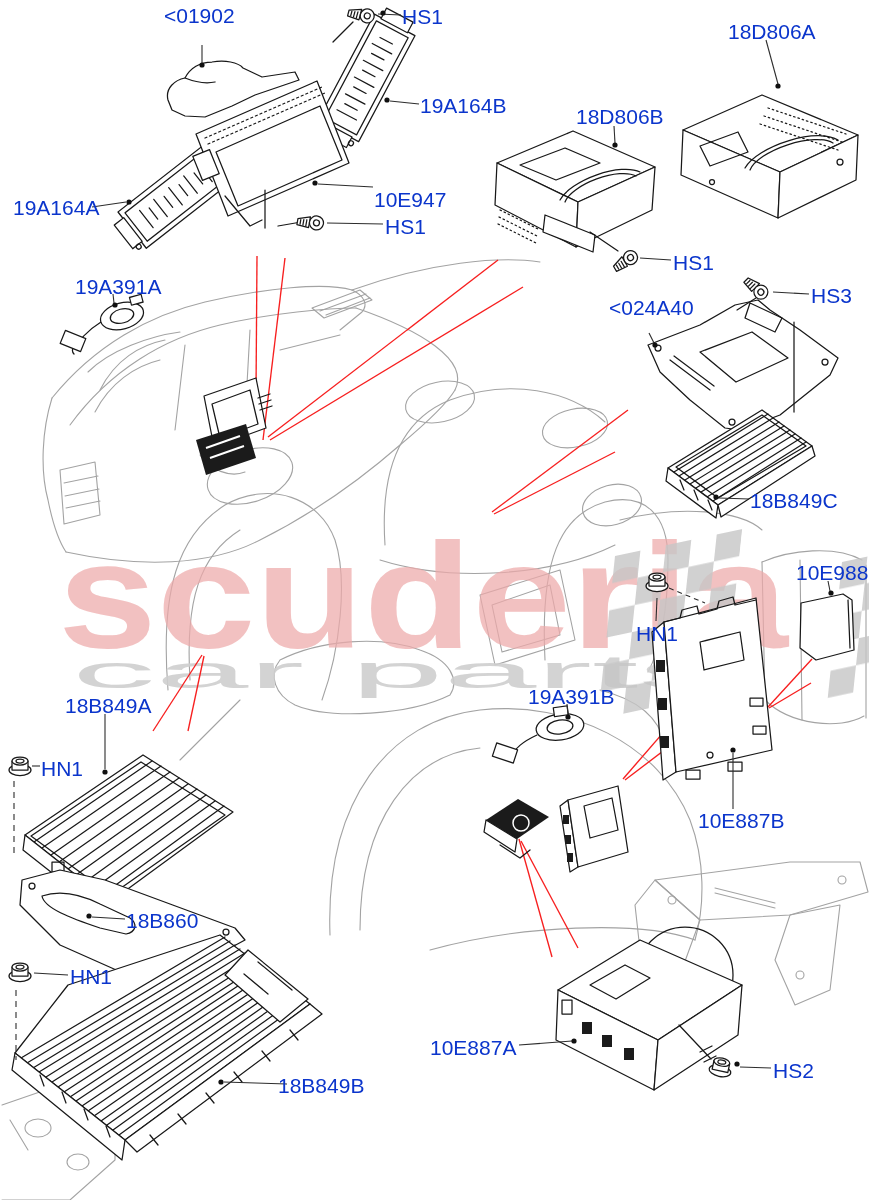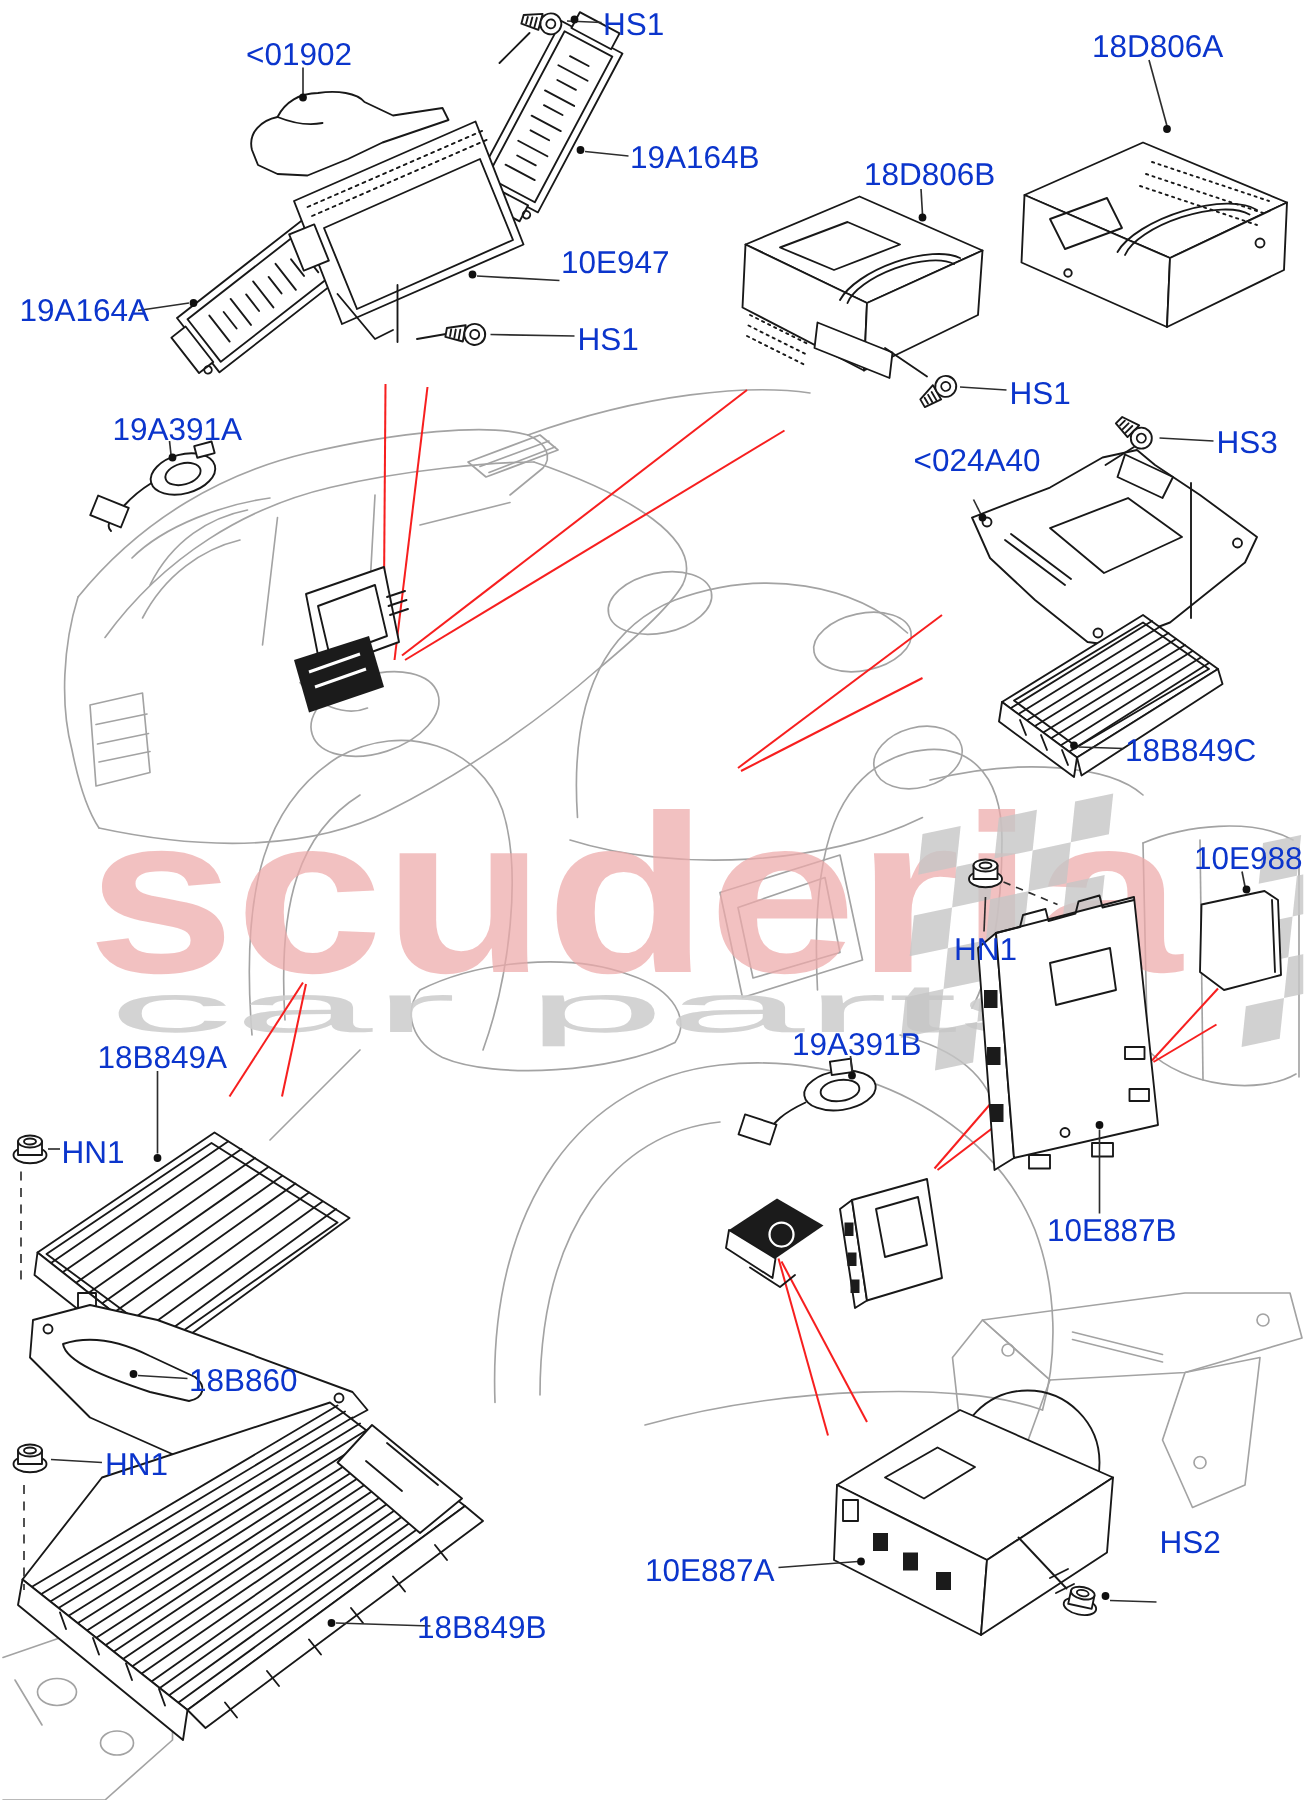--- a/index.html
+++ b/index.html
@@ -400,37 +400,37 @@
     <path class="lead" d="M68,975 L34,973"></path>
     <path class="lead" d="M519,1045 L572,1041"></path>
         <circle class="dot" cx="574" cy="1041" r="2.6"></circle>
     <path class="lead" d="M771,1068 L740,1067"></path>
         <circle class="dot" cx="737" cy="1064" r="2.6"></circle>
     <path class="lead" d="M287,1084 L224,1082"></path>
         <circle class="dot" cx="221" cy="1082" r="2.6"></circle>
   </g>
 </svg>
 
-  <div class="lbl" style="left:164px;top:25px">&lt;01902</div>
+  <div class="lbl" style="left:164px;top:4px">&lt;01902</div>
   <div class="lbl" style="left:402px;top:5px">HS1</div>
   <div class="lbl" style="left:420px;top:94px">19A164B</div>
   <div class="lbl" style="left:728px;top:20px">18D806A</div>
   <div class="lbl" style="left:576px;top:105px">18D806B</div>
-  <div class="lbl" style="left:374px;top:164px">10E947</div>
+  <div class="lbl" style="left:374px;top:188px">10E947</div>
   <div class="lbl" style="left:13px;top:196px">19A164A</div>
   <div class="lbl" style="left:385px;top:215px">HS1</div>
   <div class="lbl" style="left:673px;top:251px">HS1</div>
   <div class="lbl" style="left:75px;top:275px">19A391A</div>
   <div class="lbl" style="left:811px;top:284px">HS3</div>
   <div class="lbl" style="left:609px;top:296px">&lt;024A40</div>
   <div class="lbl" style="left:750px;top:489px">18B849C</div>
   <div class="lbl" style="left:796px;top:561px">10E988</div>
   <div class="lbl" style="left:636px;top:622px">HN1</div>
   <div class="lbl" style="left:528px;top:685px">19A391B</div>
   <div class="lbl" style="left:65px;top:694px">18B849A</div>
   <div class="lbl" style="left:41px;top:757px">HN1</div>
   <div class="lbl" style="left:698px;top:809px">10E887B</div>
   <div class="lbl" style="left:126px;top:909px">18B860</div>
   <div class="lbl" style="left:70px;top:965px">HN1</div>
   <div class="lbl" style="left:430px;top:1036px">10E887A</div>
-  <div class="lbl" style="left:773px;top:1017px">HS2</div>
+  <div class="lbl" style="left:773px;top:1059px">HS2</div>
   <div class="lbl" style="left:278px;top:1074px">18B849B</div>
 </div>
 
 </body></html>

